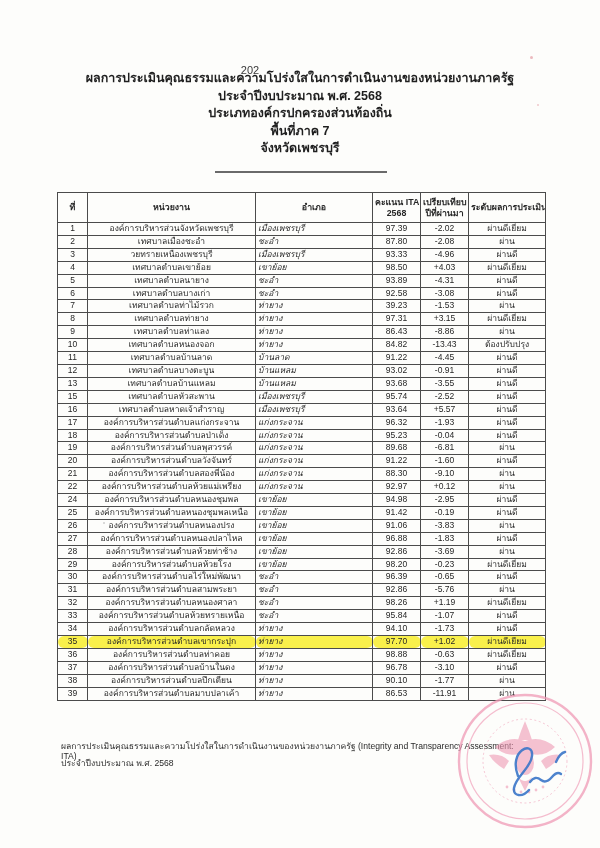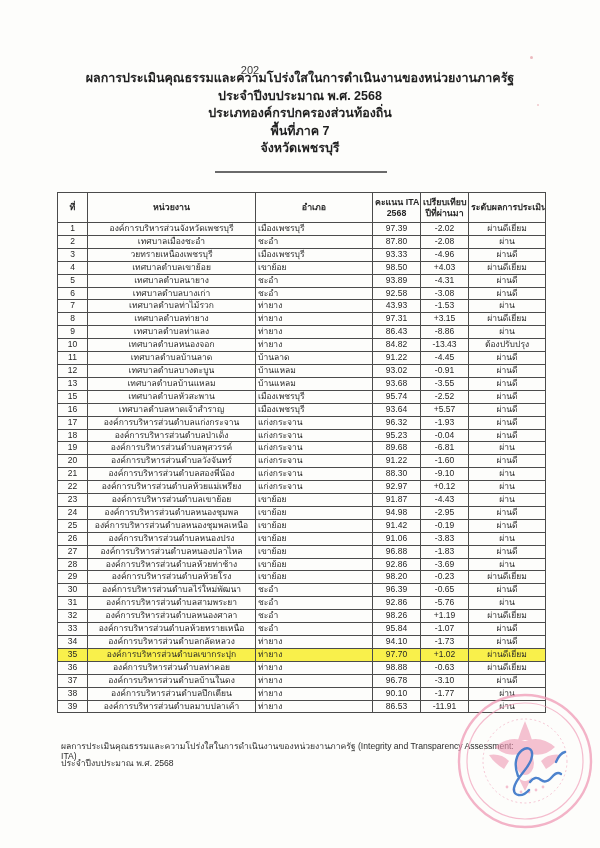--- a/index.html
+++ b/index.html
@@ -32,23 +32,23 @@
     border:1px solid #4b4b4b;padding:0 2px;overflow:hidden;
     white-space:nowrap;
   }
   table.ita thead th{
     height:29px;font-weight:600;font-size:8.8px;text-align:center;
     line-height:1.2;vertical-align:middle;
   }
   table.ita tbody td{height:11.9px;line-height:11.9px;}
   td[data-name="cell-no"]{text-align:center;}
   td[data-name="cell-agency"]{text-align:center;padding-left:6px;}
-  td[data-name="cell-district"]{text-align:left;padding-left:8px;}
+  td[data-name="cell-district"]{text-align:left;padding-left:8px;font-style:italic;}
   td[data-name="cell-score"],td[data-name="cell-change"],td[data-name="cell-level"]{text-align:center;}
-  tr.hl td{background:rgba(248,238,55,0.9);}
+  tr.hl td{background:rgba(248,238,55,0.9);border-radius:6px;}
   .footnote{
     position:absolute;left:61px;width:470px;font-size:8.6px;color:#2a2a2a;
     line-height:1.2;
   }
   .footnote.l1{top:741px;}
   .footnote.l2{top:758px;}
   .stamp{
     position:absolute;left:455px;top:691px;width:140px;height:140px;
     pointer-events:none;
   }
@@ -149,21 +149,21 @@
           <td data-name="cell-agency">เทศบาลตำบลบางเก่า</td>
           <td data-name="cell-district">ชะอำ</td>
           <td data-name="cell-score">92.58</td>
           <td data-name="cell-change">-3.08</td>
           <td data-name="cell-level">ผ่านดี</td>
         </tr>
         <tr data-name="table-row">
           <td data-name="cell-no">7</td>
           <td data-name="cell-agency">เทศบาลตำบลท่าไม้รวก</td>
           <td data-name="cell-district">ท่ายาง</td>
-          <td data-name="cell-score">43.93</td>
+          <td data-name="cell-score">39.23</td>
           <td data-name="cell-change">-1.53</td>
           <td data-name="cell-level">ผ่าน</td>
         </tr>
         <tr data-name="table-row">
           <td data-name="cell-no">8</td>
           <td data-name="cell-agency">เทศบาลตำบลท่ายาง</td>
           <td data-name="cell-district">ท่ายาง</td>
           <td data-name="cell-score">97.31</td>
           <td data-name="cell-change">+3.15</td>
           <td data-name="cell-level">ผ่านดีเยี่ยม</td>
@@ -263,28 +263,20 @@
           <td data-name="cell-score">88.30</td>
           <td data-name="cell-change">-9.10</td>
           <td data-name="cell-level">ผ่าน</td>
         </tr>
         <tr data-name="table-row">
           <td data-name="cell-no">22</td>
           <td data-name="cell-agency">องค์การบริหารส่วนตำบลห้วยแม่เพรียง</td>
           <td data-name="cell-district">แก่งกระจาน</td>
           <td data-name="cell-score">92.97</td>
           <td data-name="cell-change">+0.12</td>
-          <td data-name="cell-level">ผ่าน</td>
-        </tr>
-        <tr data-name="table-row">
-          <td data-name="cell-no">23</td>
-          <td data-name="cell-agency">องค์การบริหารส่วนตำบลเขาย้อย</td>
-          <td data-name="cell-district">เขาย้อย</td>
-          <td data-name="cell-score">91.87</td>
-          <td data-name="cell-change">-4.43</td>
           <td data-name="cell-level">ผ่าน</td>
         </tr>
         <tr data-name="table-row">
           <td data-name="cell-no">24</td>
           <td data-name="cell-agency">องค์การบริหารส่วนตำบลหนองชุมพล</td>
           <td data-name="cell-district">เขาย้อย</td>
           <td data-name="cell-score">94.98</td>
           <td data-name="cell-change">-2.95</td>
           <td data-name="cell-level">ผ่านดี</td>
         </tr>

